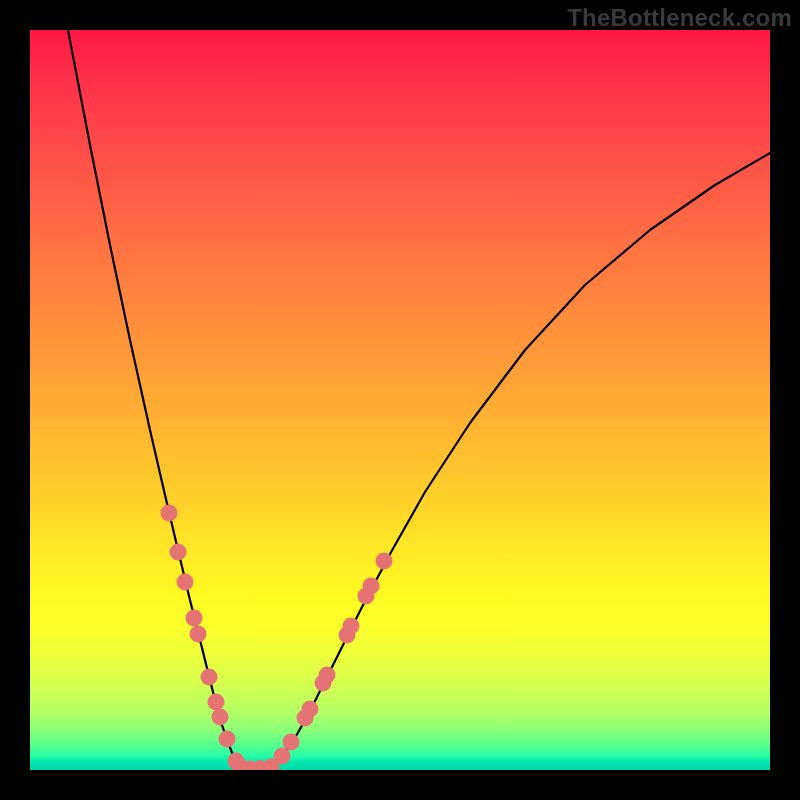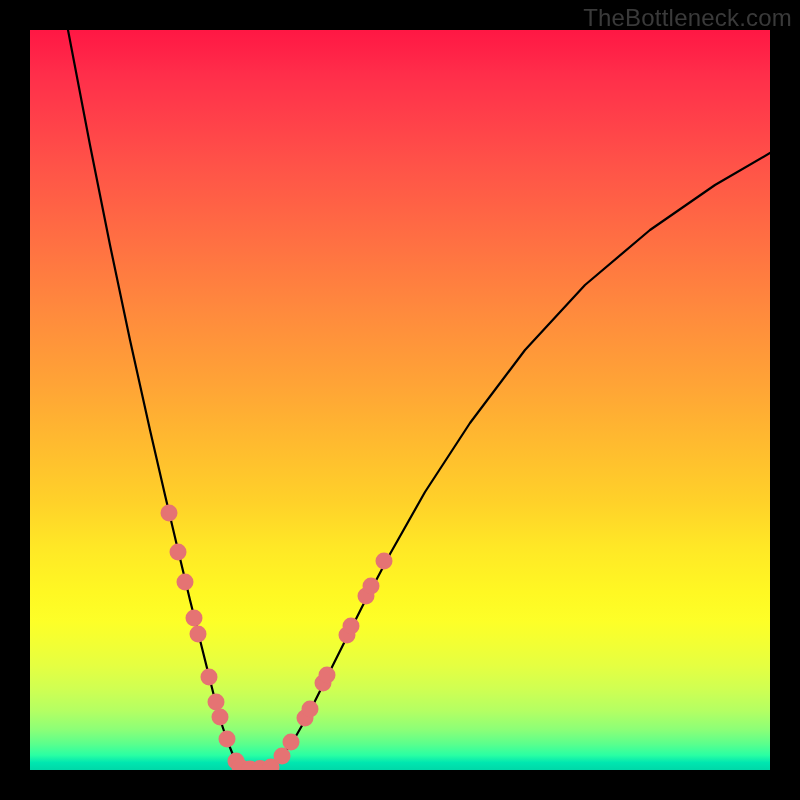--- a/index.html
+++ b/index.html
@@ -16,21 +16,21 @@
     width: 800px;
     height: 800px;
     background: #000;
   }
   .watermark {
     position: absolute;
     top: 4px;
     right: 8px;
     color: #3a3a3a;
     font-size: 24px;
-    font-weight: 400;
+    font-weight: 700;
     letter-spacing: 0.2px;
     z-index: 50;
     user-select: none;
   }
   .plot-frame {
     position: absolute;
     left: 30px;
     top: 30px;
     width: 740px;
     height: 740px;

